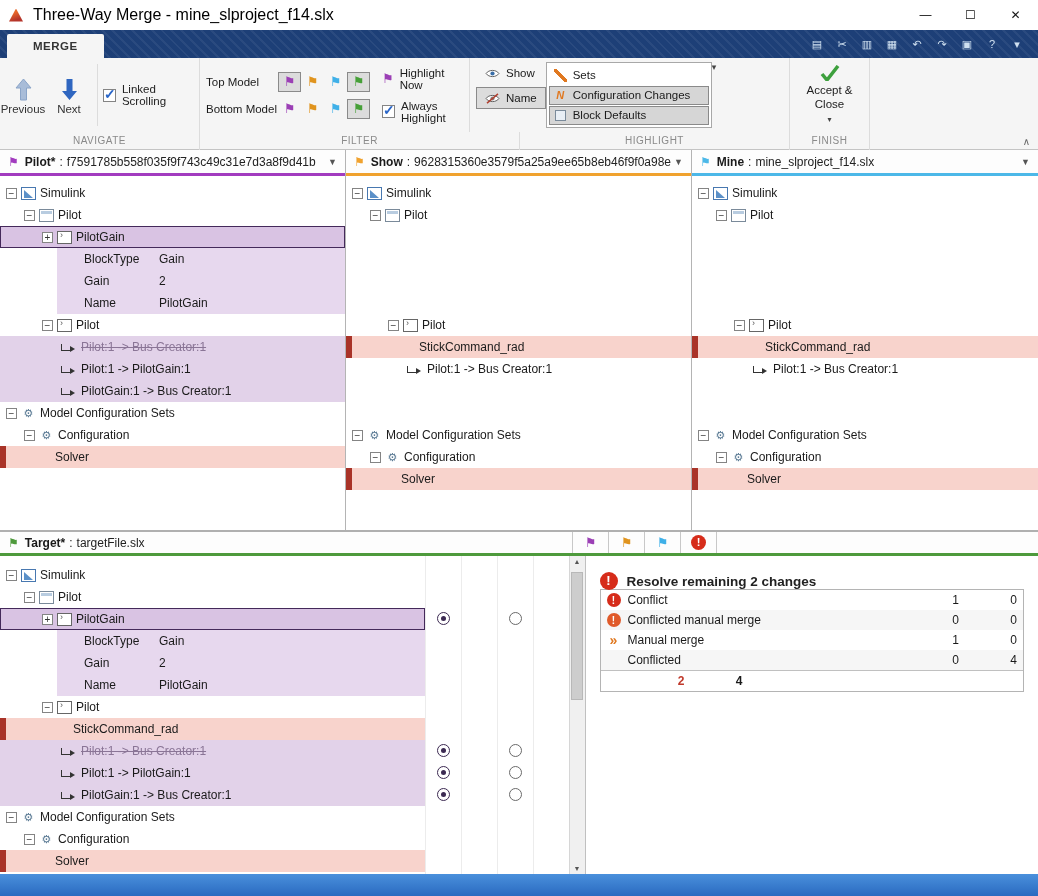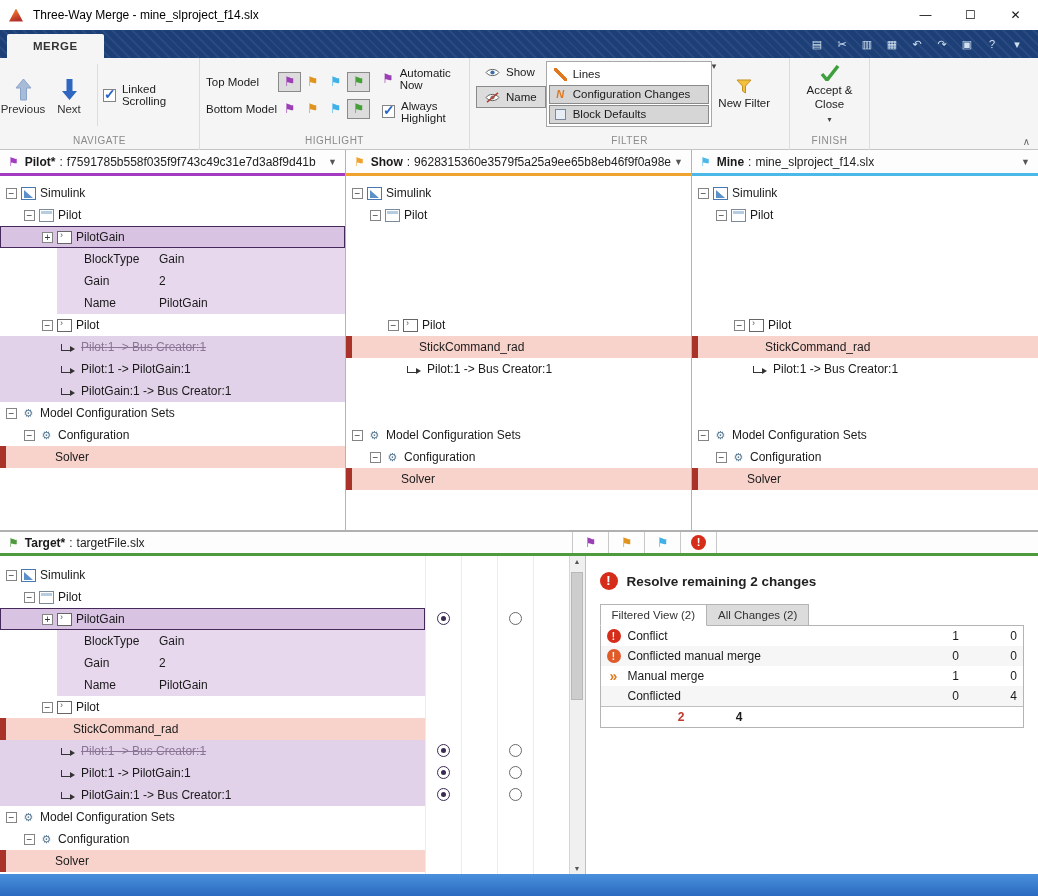--- a/index.html
+++ b/index.html
@@ -2,21 +2,21 @@
 <html><head>
 <meta charset="utf-8">
 <style>
   * { margin:0; padding:0; box-sizing:border-box; }
   body { font-family:"Liberation Sans", sans-serif; background:#888; }
   .app { width:1038px; height:896px; background:#fff; position:relative; overflow:hidden; font-size:12px; color:#1a1a1a; }
 
   
   .titlebar { height:30px; display:flex; align-items:center; background:#fff; }
   .app-icon { width:14px; height:13px; margin:0 10px 0 9px; background:linear-gradient(160deg,#e8682a 30%,#b5342a 75%); clip-path:polygon(50% 0,100% 100%,0 100%); flex:none; }
-  .title-text { font-size:12px; color:#000; }
+  .title-text { font-size:16px; color:#000; }
   .win-controls { margin-left:auto; display:flex; height:100%; }
   .win-btn { width:45px; height:100%; display:flex; align-items:center; justify-content:center; font-size:12px; color:#111; cursor:default; }
 
   
   .tabrow { height:28px; background:#1d3f77; background-image:repeating-linear-gradient(45deg, rgba(255,255,255,0.06) 0 2px, transparent 2px 7px); display:flex; align-items:flex-end; }
   .tab { margin-left:7px; padding:6px 26px 6px; background:#f5f5f5; color:#333; font-weight:bold; font-size:11.5px; letter-spacing:.5px; border-radius:2px 2px 0 0; }
   .qat { margin-left:auto; margin-right:10px; align-self:center; display:flex; gap:3px; }
   .qbtn { width:22px; height:20px; display:flex; align-items:center; justify-content:center; color:#cfe0f0; font-size:11px; border-radius:2px; }
 
   
@@ -228,21 +228,21 @@
                 </span>
                 <span class="flagbtn pressed">
                   <span class="flag" style="color:#46a038">⚑</span>
                 </span>
               </span>
           </div>
         </div>
         <div class="hl-right">
           <div class="hl-now">
             <span class="flag" style="color:#9b3fb5">⚑</span>
-            <span>Automatic Now</span>
+            <span>Highlight Now</span>
           </div>
           <div class="check-row">
             <span class="checkbox checked"></span>
             <span>Always Highlight</span>
           </div>
         </div>
       </div>
 
       <div class="rsec w-fl">
         <div class="filter-sec">
@@ -259,58 +259,52 @@
                   <path d="M1 6 C4 1.5 12 1.5 15 6 C12 10.5 4 10.5 1 6 Z" fill="#fff" stroke="#555"></path>
                   <circle cx="8" cy="6" r="2.3" fill="#888"></circle>
                   <line x1="2" y1="11" x2="14" y2="1" stroke="#b04030" stroke-width="1.6"></line>
                 </svg>
               <span>Name</span>
             </div>
           </div>
           <div class="fbox">
               <div class="fitem">
                 <span class="fi fi-lines"></span>
-                <span>Lines</span>
+                <span>Sets</span>
               </div>
               <div class="fitem selected">
                 <span class="fi fi-nonfunctional">N</span>
                 <span>Configuration Changes</span>
               </div>
               <div class="fitem selected">
                 <span class="fi">
                   <span class="fi-blockdef"></span>
                 </span>
                 <span>Block Defaults</span>
               </div>
             </div>
           <span class="fbox-caret">▾</span>
-          <div class="rbtn-col">
-            <svg width="16" height="15" viewBox="0 0 16 15">
-                <path d="M1 1 h14 l-5.5 6 v7 l-3 -2 v-5 z" fill="#f5c13d" stroke="#c09020"></path>
-              </svg>
-            <span>New Filter</span>
-          </div>
         </div>
       </div>
 
       <div class="rsec w-fin" style="justify-content:center;">
         <div class="rbtn-col">
           <svg width="20" height="16" viewBox="0 0 20 16">
               <path d="M2 9 l5 6 L18 1" fill="none" stroke="#3da03d" stroke-width="3.5"></path>
             </svg>
           <span>Accept &amp; Close</span>
           <span style="font-size:8px;color:#444">▾</span>
         </div>
       </div>
       <div style="flex:1"></div>
     </div>
     <div class="ribbon-labels">
       <div class="rlabel w-nav">NAVIGATE</div>
+      <div class="rlabel w-fl">FILTER</div>
       <div class="rlabel w-hl">HIGHLIGHT</div>
-      <div class="rlabel w-fl">FILTER</div>
       <div class="rlabel w-fin">FINISH</div>
       <div class="rlabel-fill">
           <span>∧</span>
         </div>
     </div>
   </div>
 
   <div class="top-panels">
     <div class="panel">
       <div class="pheader" style="border-bottom-color: rgb(162, 59, 191);">
@@ -655,24 +649,20 @@
     <div class="scrollcol">
       <span class="sarrow up">▲</span>
       <span class="sthumb"></span>
       <span class="sarrow down">▼</span>
     </div>
 
     <div class="summary">
       <div class="sum-title">
         <span class="err-big">!</span>
         <span>Resolve remaining 2 changes</span>
-      </div>
-      <div class="sum-tabs">
-        <span class="stab active">Filtered View (2)</span>
-        <span class="stab">All Changes (2)</span>
       </div>
       <div class="sum-table">
         <div>
             <div class="srow">
               <span class="c-type">
                 <span class="sicon conflict">!</span>
                 <span>Conflict</span>
               </span>
               <span class="c-unres num">1</span>
               <span class="c-res num">0</span>

